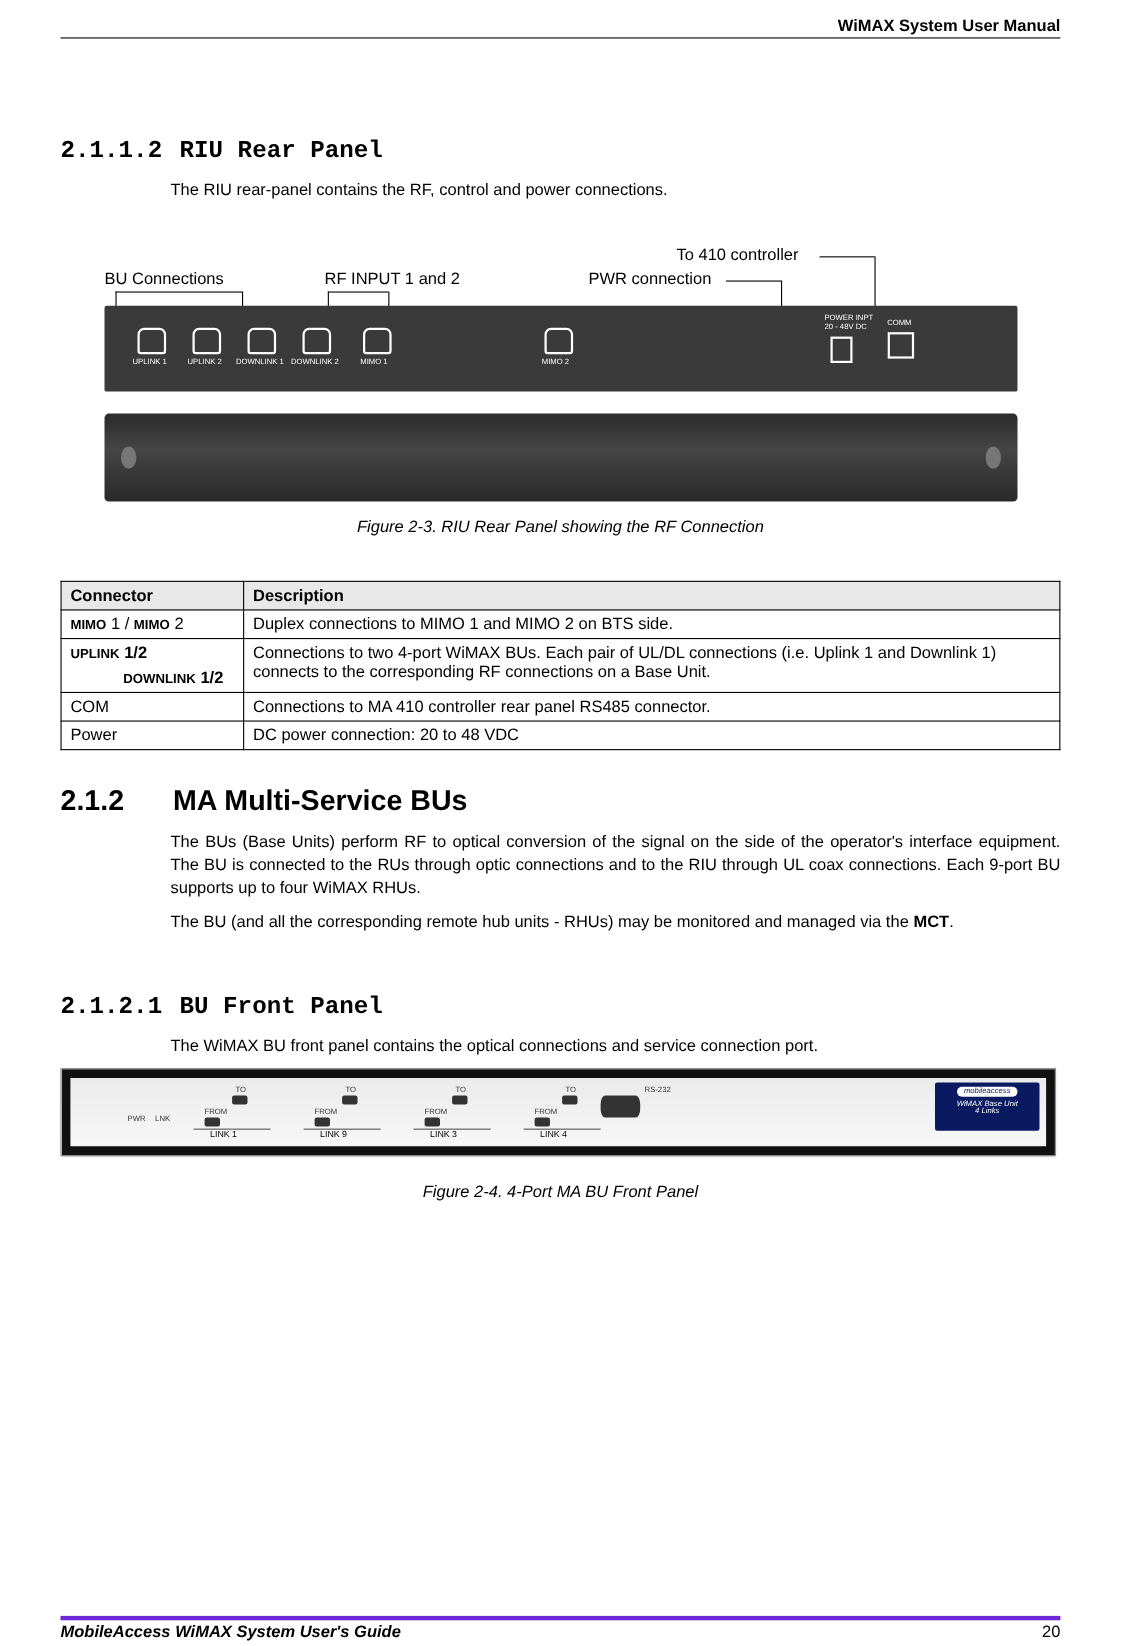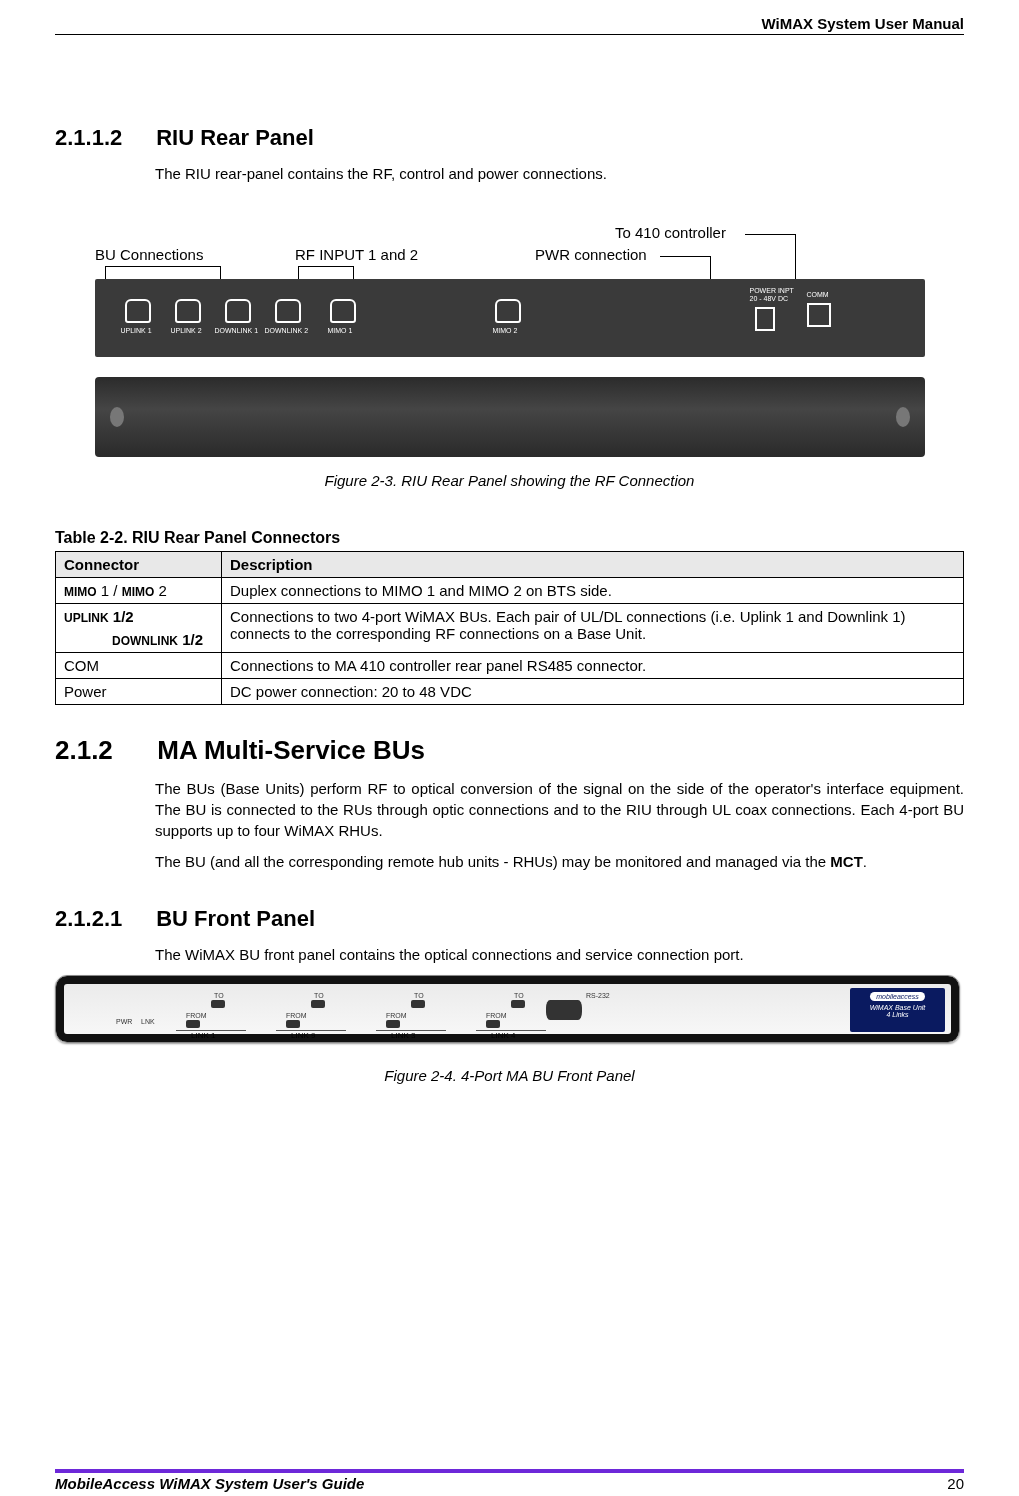--- a/index.html
+++ b/index.html
@@ -19,21 +19,21 @@
     text-align: right;
     font-weight: bold;
     font-size: 15px;
     padding-bottom: 2px;
     margin-bottom: 90px;
   }
   .h-sec {
     font-weight: bold;
     font-size: 22px;
     margin-bottom: 12px;
-    font-family: Liberation Sans, sans-serif;
+    font-family: Liberation Mono, monospace;
   }
   .h-sec .num { display:inline-block; min-width: 95px; }
   .h-sub {
     font-weight: bold;
     font-size: 26px;
     font-family: Arial, sans-serif;
     margin: 30px 0 12px 0;
   }
   .h-sub .num { display:inline-block; min-width: 95px; }
   .body-indent { margin-left: 100px; }
@@ -107,25 +107,25 @@
   }
   table.conn th { background: #e8e8e8; font-weight: bold; }
   .sc { font-size: 12px; font-weight: bold; }
   .bigd { font-size: 15px; font-weight: bold; }
 
   
   .fig2-label { font-size: 15px; margin: 20px 0 4px 60px; }
   .bu-panel {
     background: linear-gradient(#e9e9e9,#f9f9f9);
     border: 1px solid #888;
-    height: 68px;
+    height: 80px;
     width: 905px;
     position: relative;
     box-shadow: inset 0 0 0 8px #111, 0 1px 2px rgba(0,0,0,0.4);
-    border-radius: 12px;
+    border-radius: 0;
   }
   .bu-panel .tiny { position:absolute; font-size:7px; font-family:Arial,sans-serif; color:#333; }
   .bu-panel .optic {
     position:absolute; width:14px; height:8px; background:#333; border-radius:2px;
   }
   .bu-panel .dsub {
     position:absolute; left:490px; top:24px; width:36px; height:20px;
     background:#333; border-radius:4px / 8px;
   }
   .bu-panel .logo-box {
@@ -206,21 +206,20 @@
       <div class="box" style="left:660px; top:28px;"></div>
       <span class="lbl" style="left:712px; top:12px;">COMM</span>
       <div class="box" style="left:712px; top:24px; width:24px;"></div>
     </div>
 
     <div class="device-photo"></div>
 
     <div class="fig-caption">Figure 2-3. RIU Rear Panel showing the RF Connection</div>
   </div>
 
-  <div class="tbl-title">Table 2-2.  RIU Rear Panel Connectors</div>
   <table class="conn">
     <tbody>
         <tr>
       <th style="width:166px;">Connector</th>
       <th>Description</th>
     </tr>
     <tr>
       <td><span class="sc">MIMO</span> 1 / <span class="sc">MIMO</span> 2</td>
       <td>Duplex connections to MIMO 1 and MIMO 2 on BTS side.</td>
     </tr>
@@ -240,27 +239,27 @@
       <td>DC power connection: 20 to 48 VDC</td>
     </tr>
   </tbody>
     </table>
 
   <div class="h-sub">
     <span class="num">2.1.2</span>
     <span>MA Multi-Service BUs</span>
   </div>
   <div class="body-indent">
-    <p class="body-text">The BUs (Base Units) perform RF to optical conversion of the signal on the side of the operator's interface equipment. The BU is connected to the RUs through optic connections and to the RIU through UL coax connections. Each 4-port BU supports up to four WiMAX RHUs.</p>
+    <p class="body-text">The BUs (Base Units) perform RF to optical conversion of the signal on the side of the operator's interface equipment. The BU is connected to the RUs through optic connections and to the RIU through UL coax connections. Each 9-port BU supports up to four WiMAX RHUs.</p>
     <p class="body-text">
       <span>The BU (and all the corresponding remote hub units - RHUs) may be monitored and managed via the </span><b>MCT</b><span>.</span>
     </p>
   </div>
 
-  <div class="h-sec" style="margin-top:34px;">
+  <div class="h-sec" style="margin-top:54px;">
     <span class="num">2.1.2.1</span>
     <span>BU Front Panel</span>
   </div>
   <div class="body-indent">
     <p class="body-text">The WiMAX BU front panel contains the optical connections and service connection port.</p>
   </div>
 
   <div class="bu-panel">
     <span class="tiny" style="left:60px; top:42px;">PWR</span>
     <span class="tiny" style="left:85px; top:42px;">LNK</span>

